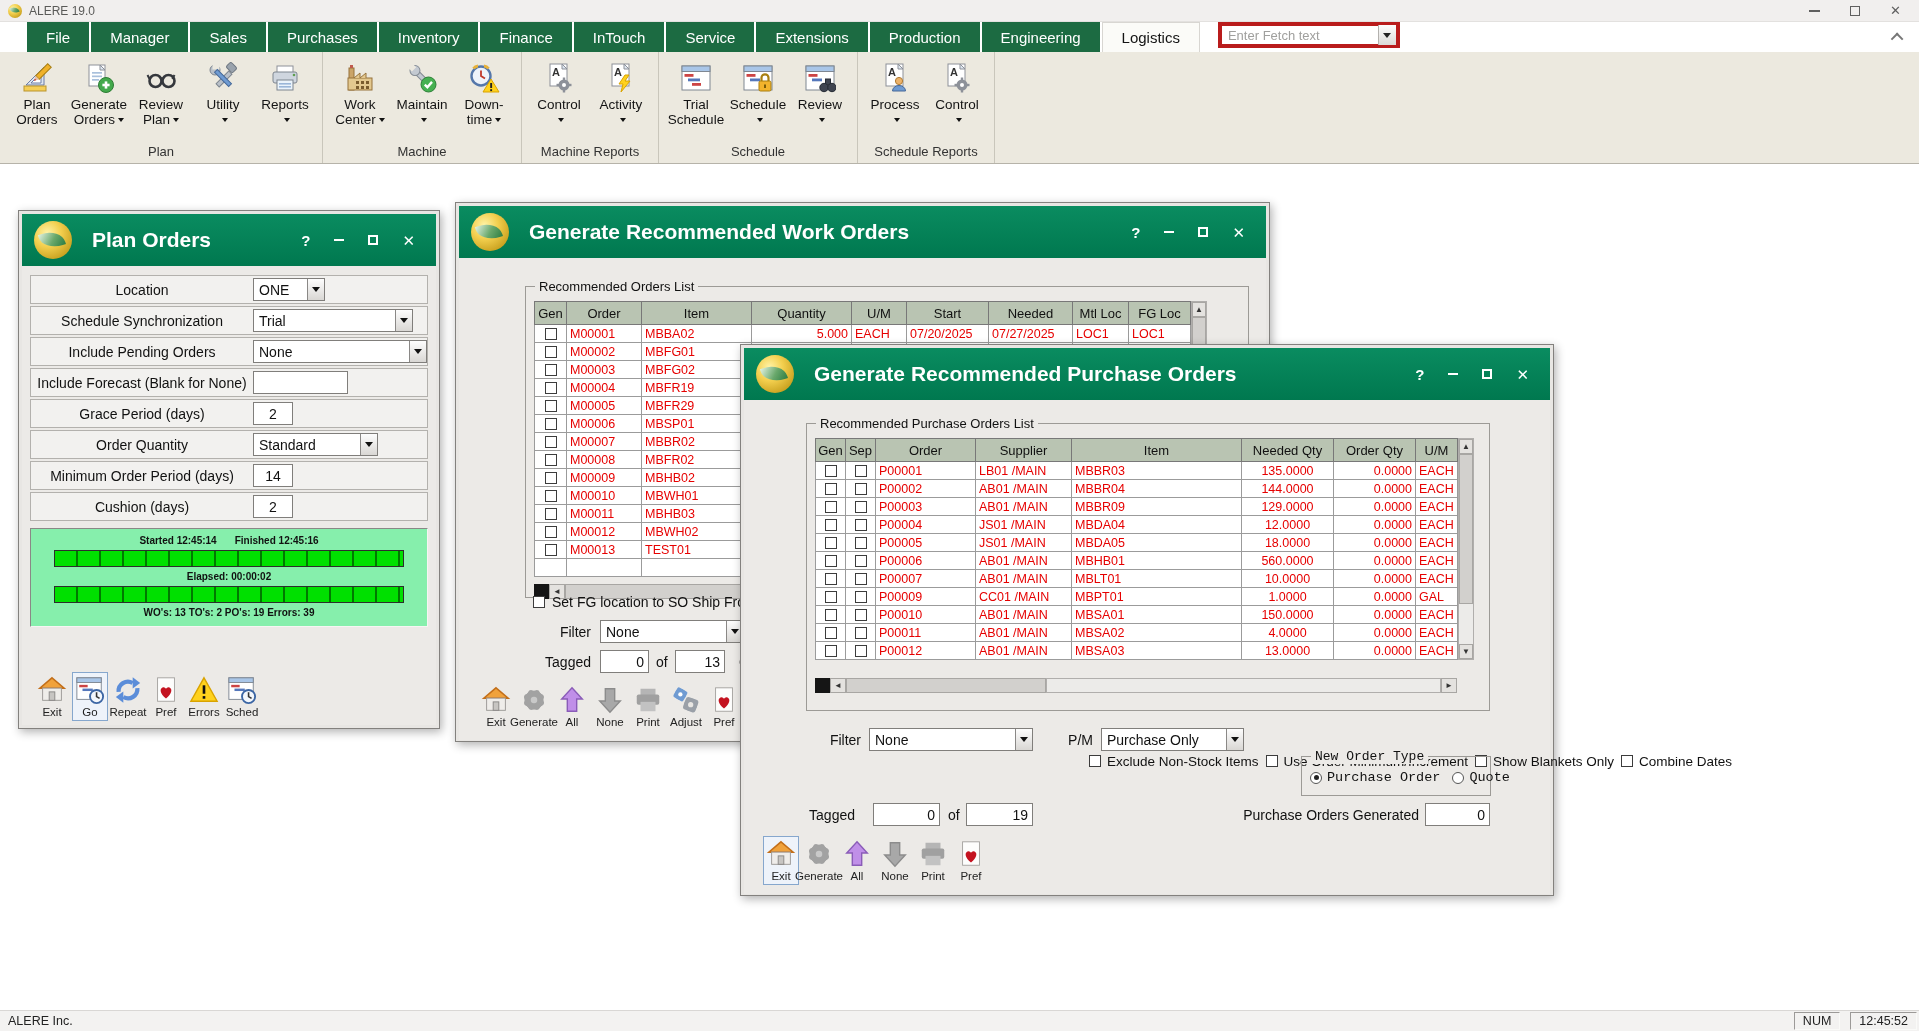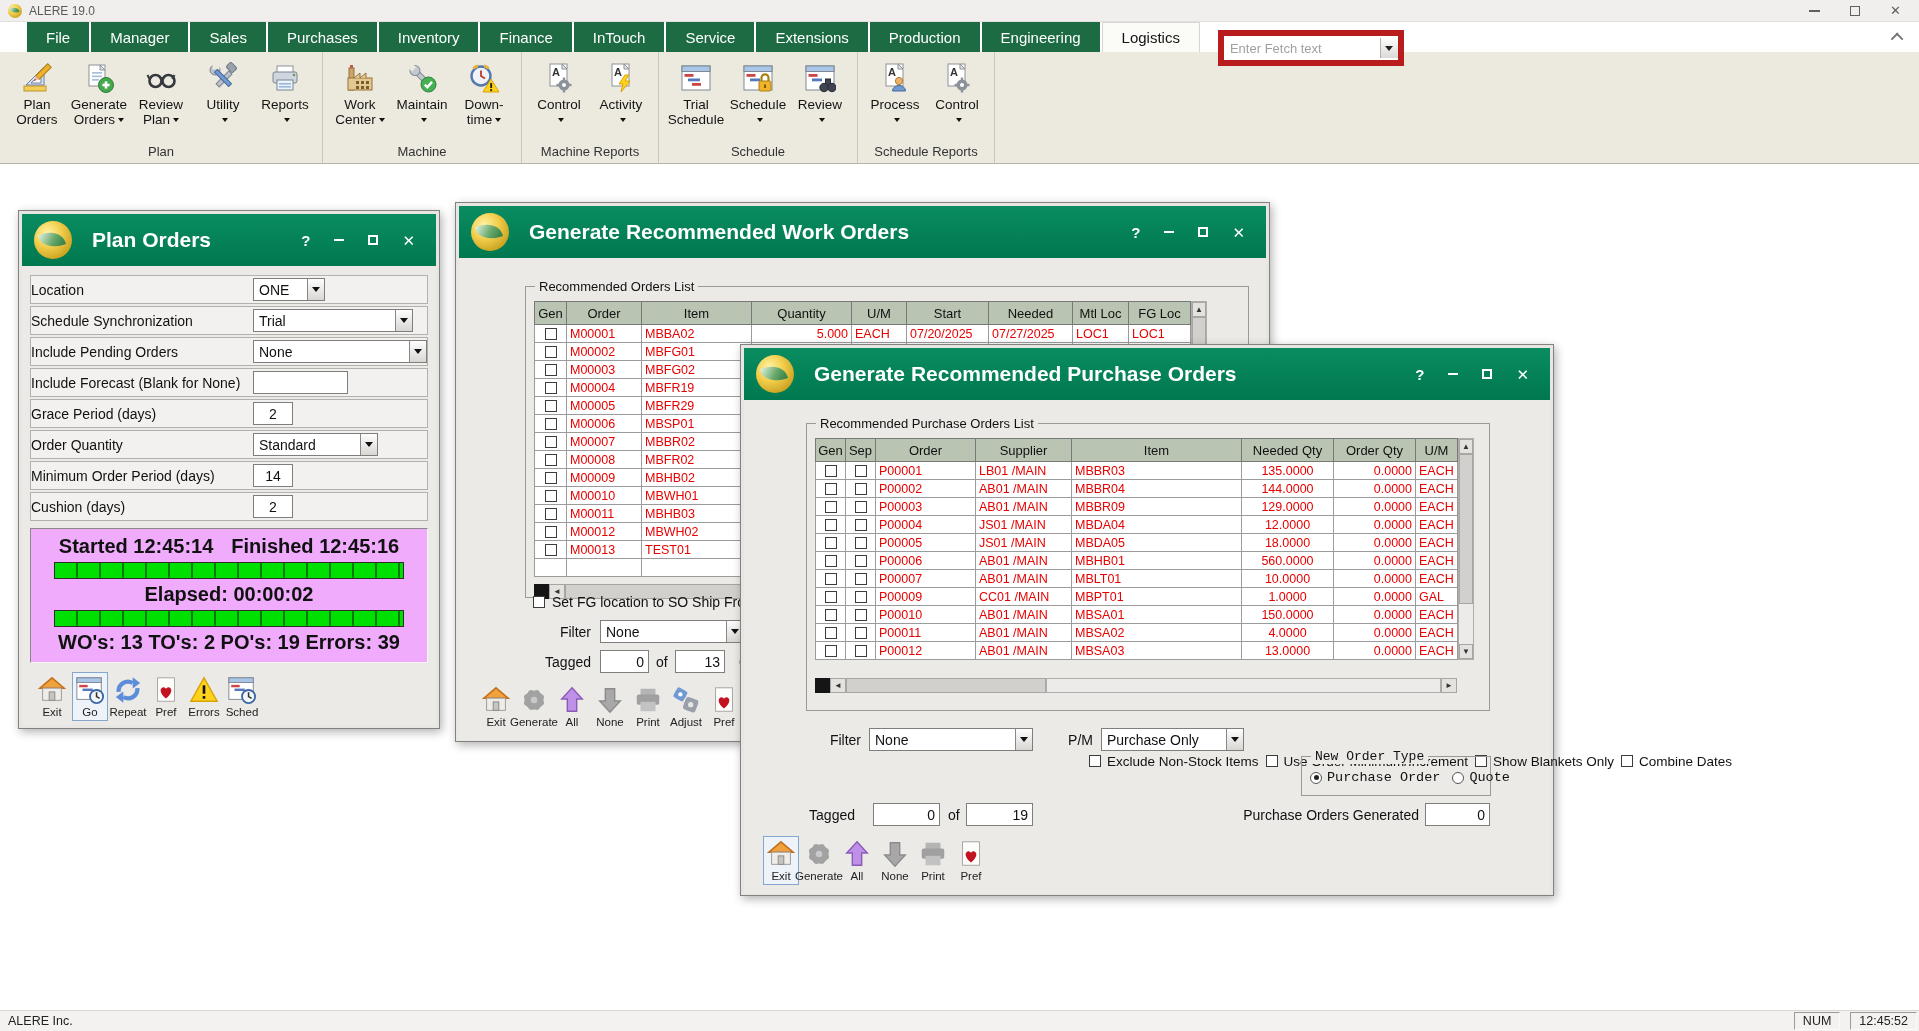--- a/index.html
+++ b/index.html
@@ -15,21 +15,21 @@
   .tb-title{font-size:12px;color:#5a5a58;}
   .tb-btns{margin-left:auto;display:flex;align-items:center;gap:30px;padding-right:10px;color:#5f5f5f;}
   .tb-min{width:11px;height:2px;background:#5f5f5f;}
   .tb-max{width:10px;height:10px;border:1.5px solid #5f5f5f;}
   .tb-close{font-size:13px;line-height:1;color:#5f5f5f;}
 
   
   .tabbar{height:30px;background:#fff;display:flex;align-items:stretch;padding-left:3px;}
   .tab{background:#1c6b42;color:#fff;font-size:15px;display:flex;align-items:center;padding:0 19px;margin-right:2px;cursor:default;}
   .tab.active{background:#fbfbf8;color:#141414;border:1px solid #d8d6d2;border-bottom:none;}
-  .fetchbox{display:flex;align-items:center;margin-left:16px;margin-top:8px;height:36px;border:6px solid #b91c1c;background:#fff;}
+  .fetchbox{display:flex;align-items:center;margin-left:16px;margin-top:0;height:26px;border:4px solid #b91c1c;background:#fff;}
   .fetchbox input{border:none;outline:none;width:156px;height:18px;font-size:13px;padding:0 6px;color:#333;font-family:inherit;}
   .fetchbox input::placeholder{color:#a0a09e;}
   .fetch-arr{width:18px;height:20px;background:linear-gradient(#fdfdfd,#dcdad7);border-left:1px solid #b3b1ae;display:flex;align-items:center;justify-content:center;}
   .fetch-arr::after{content:"";border:4px solid transparent;border-top:5px solid #222;margin-top:4px;}
   .ribbon-collapse{margin-left:auto;margin-right:16px;align-self:center;width:9px;height:9px;border-left:2px solid #777;border-top:2px solid #777;transform:rotate(45deg) translateY(2px);}
 
   
   .ribbon{height:112px;background:#ece9df;border-bottom:1px solid #b6b3a9;display:flex;align-items:stretch;}
   .rgroup{display:flex;flex-direction:column;border-right:1px solid #c9c6bb;padding:0 2px;}
   .rbuttons{display:flex;align-items:flex-start;padding:7px 4px 0;}
@@ -47,30 +47,30 @@
   .dtitle{font-size:21px;font-weight:700;margin-left:20px;white-space:nowrap;}
   .dbtns{margin-left:auto;display:flex;align-items:center;gap:24px;padding-right:21px;}
   .db{font-size:15px;font-weight:700;line-height:1;color:#fff;}
   .db-min{width:10px;height:2px;background:#fff;}
   .db-max{width:10px;height:10px;border:2px solid #fff;}
   .dbody{position:relative;background:#eceae7;}
 
   
   .form{padding:9px 8px 0;}
   .frow{height:29px;margin-bottom:2px;background:#f2f1ef;border:1px solid #b3b1ad;display:flex;align-items:center;}
-  .flabel{width:222px;text-align:left;font-size:14px;flex:none;white-space:nowrap;}
+  .flabel{width:222px;text-align:center;font-size:14px;flex:none;white-space:nowrap;}
   .combo{display:inline-flex;align-items:center;height:23px;background:#fff;border:1px solid #807e7b;font-size:14px;padding-left:5px;}
   .combo .cval{flex:1;white-space:nowrap;overflow:hidden;}
   .carr{width:17px;align-self:stretch;margin-left:4px;background:linear-gradient(#fdfdfd,#d9d7d4);border-left:1px solid #8a8886;display:flex;align-items:center;justify-content:center;flex:none;}
   .carr::after{content:"";border:4px solid transparent;border-top:5px solid #111;margin-top:4px;}
   .tinput{height:23px;background:#fff;border:1px solid #807e7b;display:inline-flex;align-items:center;font-size:14px;padding:0 4px;}
   .tinput.center{justify-content:center;}
   .tinput.right{justify-content:flex-end;}
 
-  .statuspanel{margin:7px 8px 0;border:1px solid;border-color:#8a8886 #f6f5f3 #f6f5f3 #8a8886;background:#f0abfc;padding:6px 23px 8px;text-align:center;font-weight:700;font-size:20px;}
+  .statuspanel{margin:7px 8px 0;border:1px solid;border-color:#8a8886 #f6f5f3 #f6f5f3 #8a8886;background:#86efac;padding:6px 23px 8px;text-align:center;font-weight:700;font-size:10px;}
   .pbar{height:17px;border:1px solid #2d2d2d;background:repeating-linear-gradient(90deg,#00e000 0px,#00e000 21px,#007a00 21px,#007a00 23px);margin:4px 0;}
   .spc{display:inline-block;width:18px;}
 
   .toolbar{display:flex;gap:4px;}
   .tbtn{width:34px;display:flex;flex-direction:column;align-items:center;font-size:11.5px;color:#222;padding:2px 0;}
   .tbtn.sel{outline:1px solid #86a7cd;background:#eef3fa;}
   .tbtn .tlabel{white-space:nowrap;margin-top:1px;}
   .i{width:30px;height:30px;}
 
   

